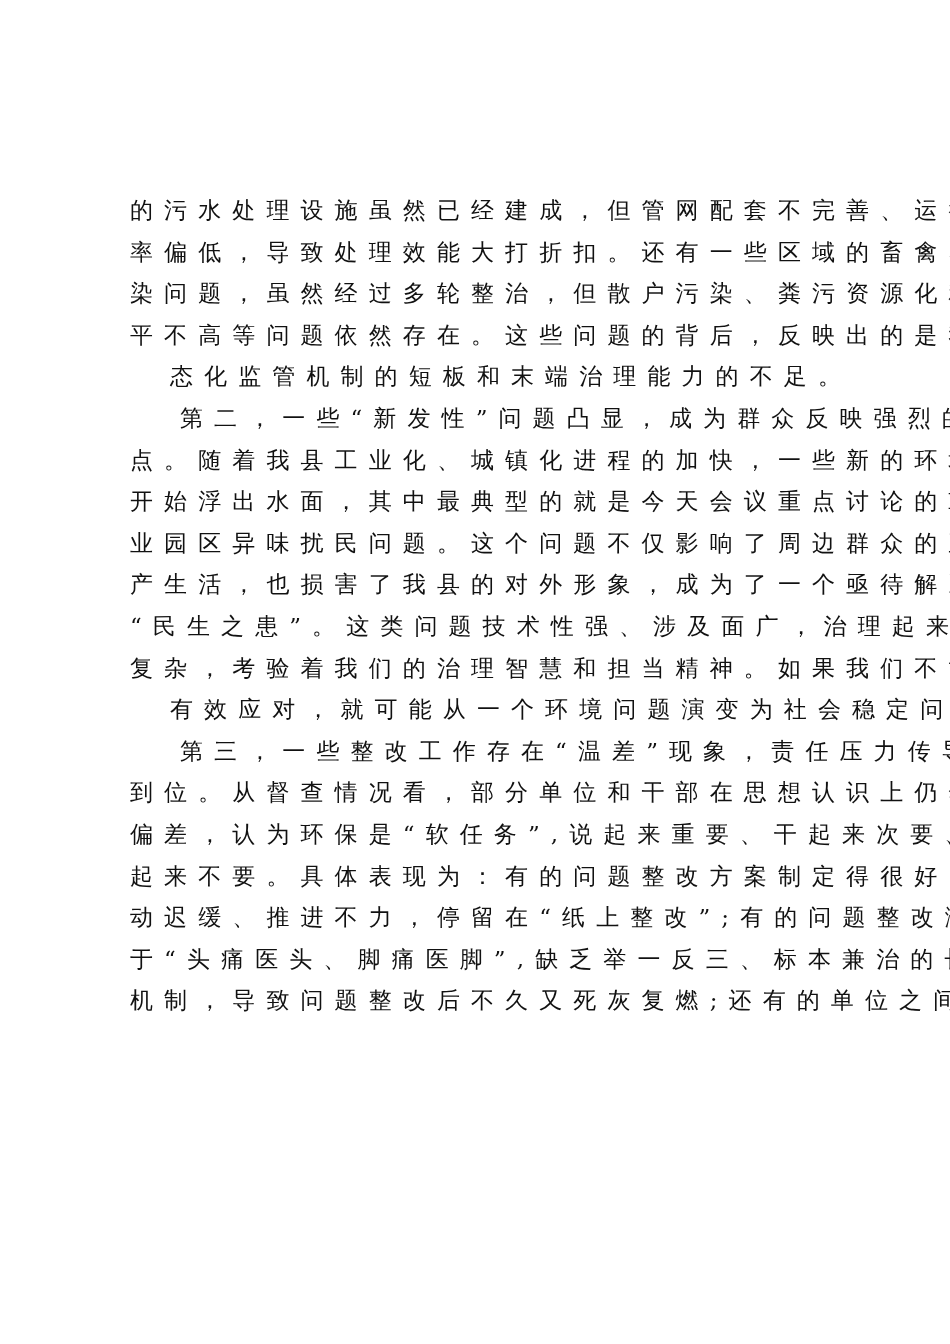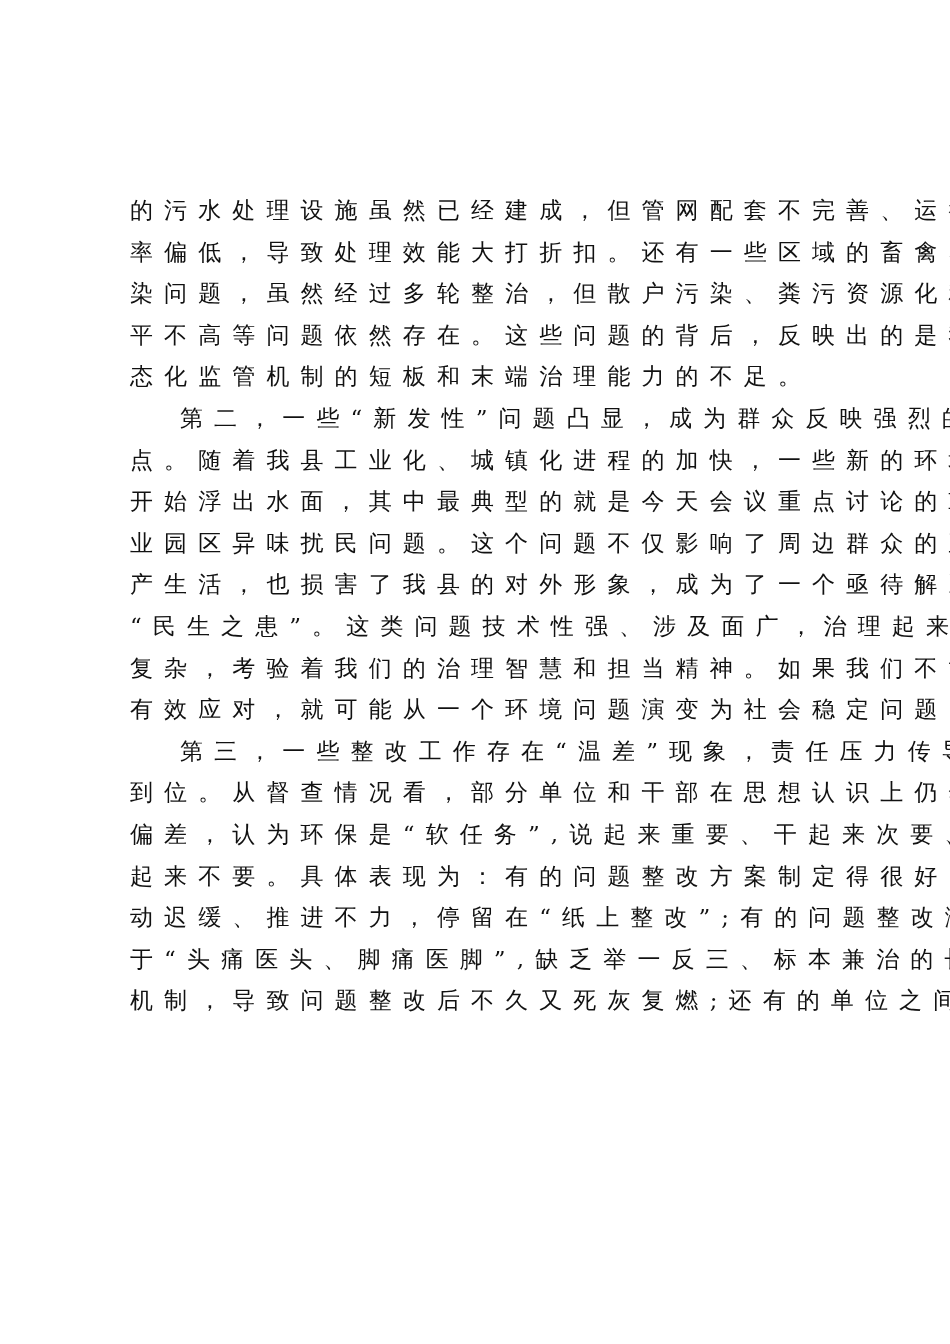--- a/index.html
+++ b/index.html
@@ -34,20 +34,21 @@
       line-height: 41.6px;
       font-size: 23px;
       white-space: nowrap;
       letter-spacing: 11.1px;
       word-spacing: 0;
       text-align: justify;
       text-align-last: justify;
     }
     .line.last {
       text-align-last: left;
+      margin-left: 40px;
     }
     .line.indent {
       padding-left: 50px;
     }
   </style>
 </head>
 <body>
 
 <div class="page">
   <div class="body-text">

